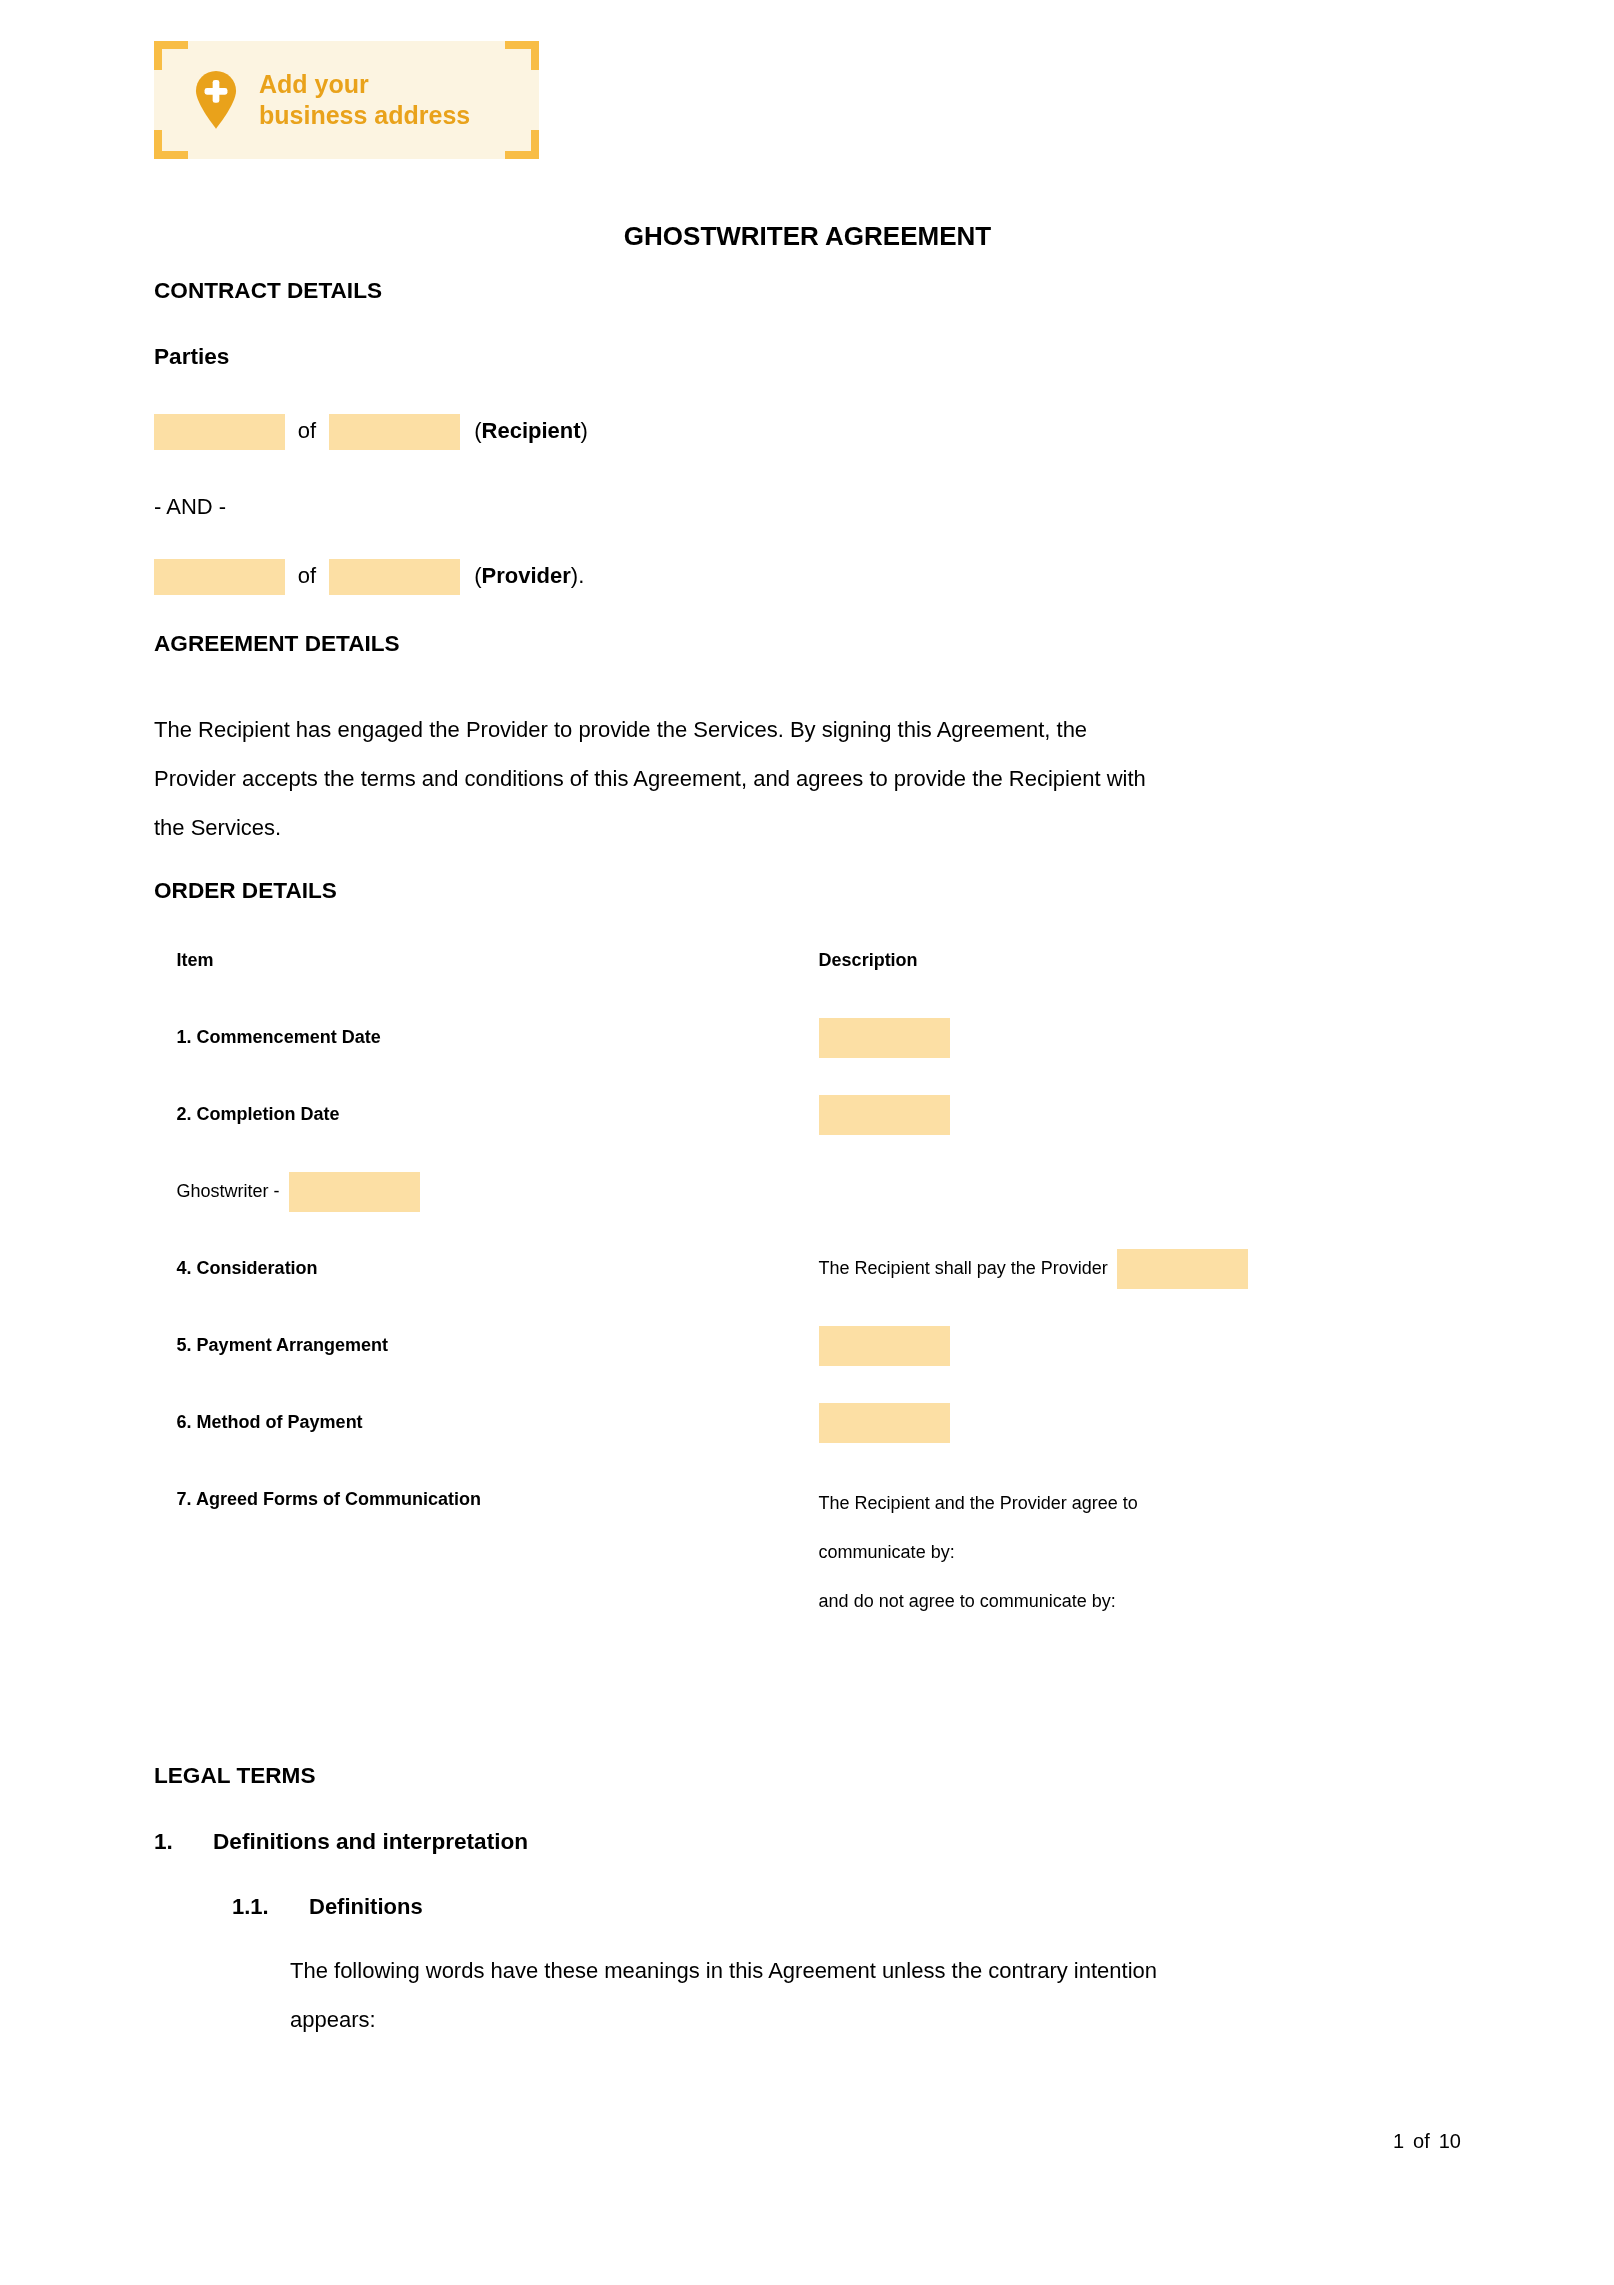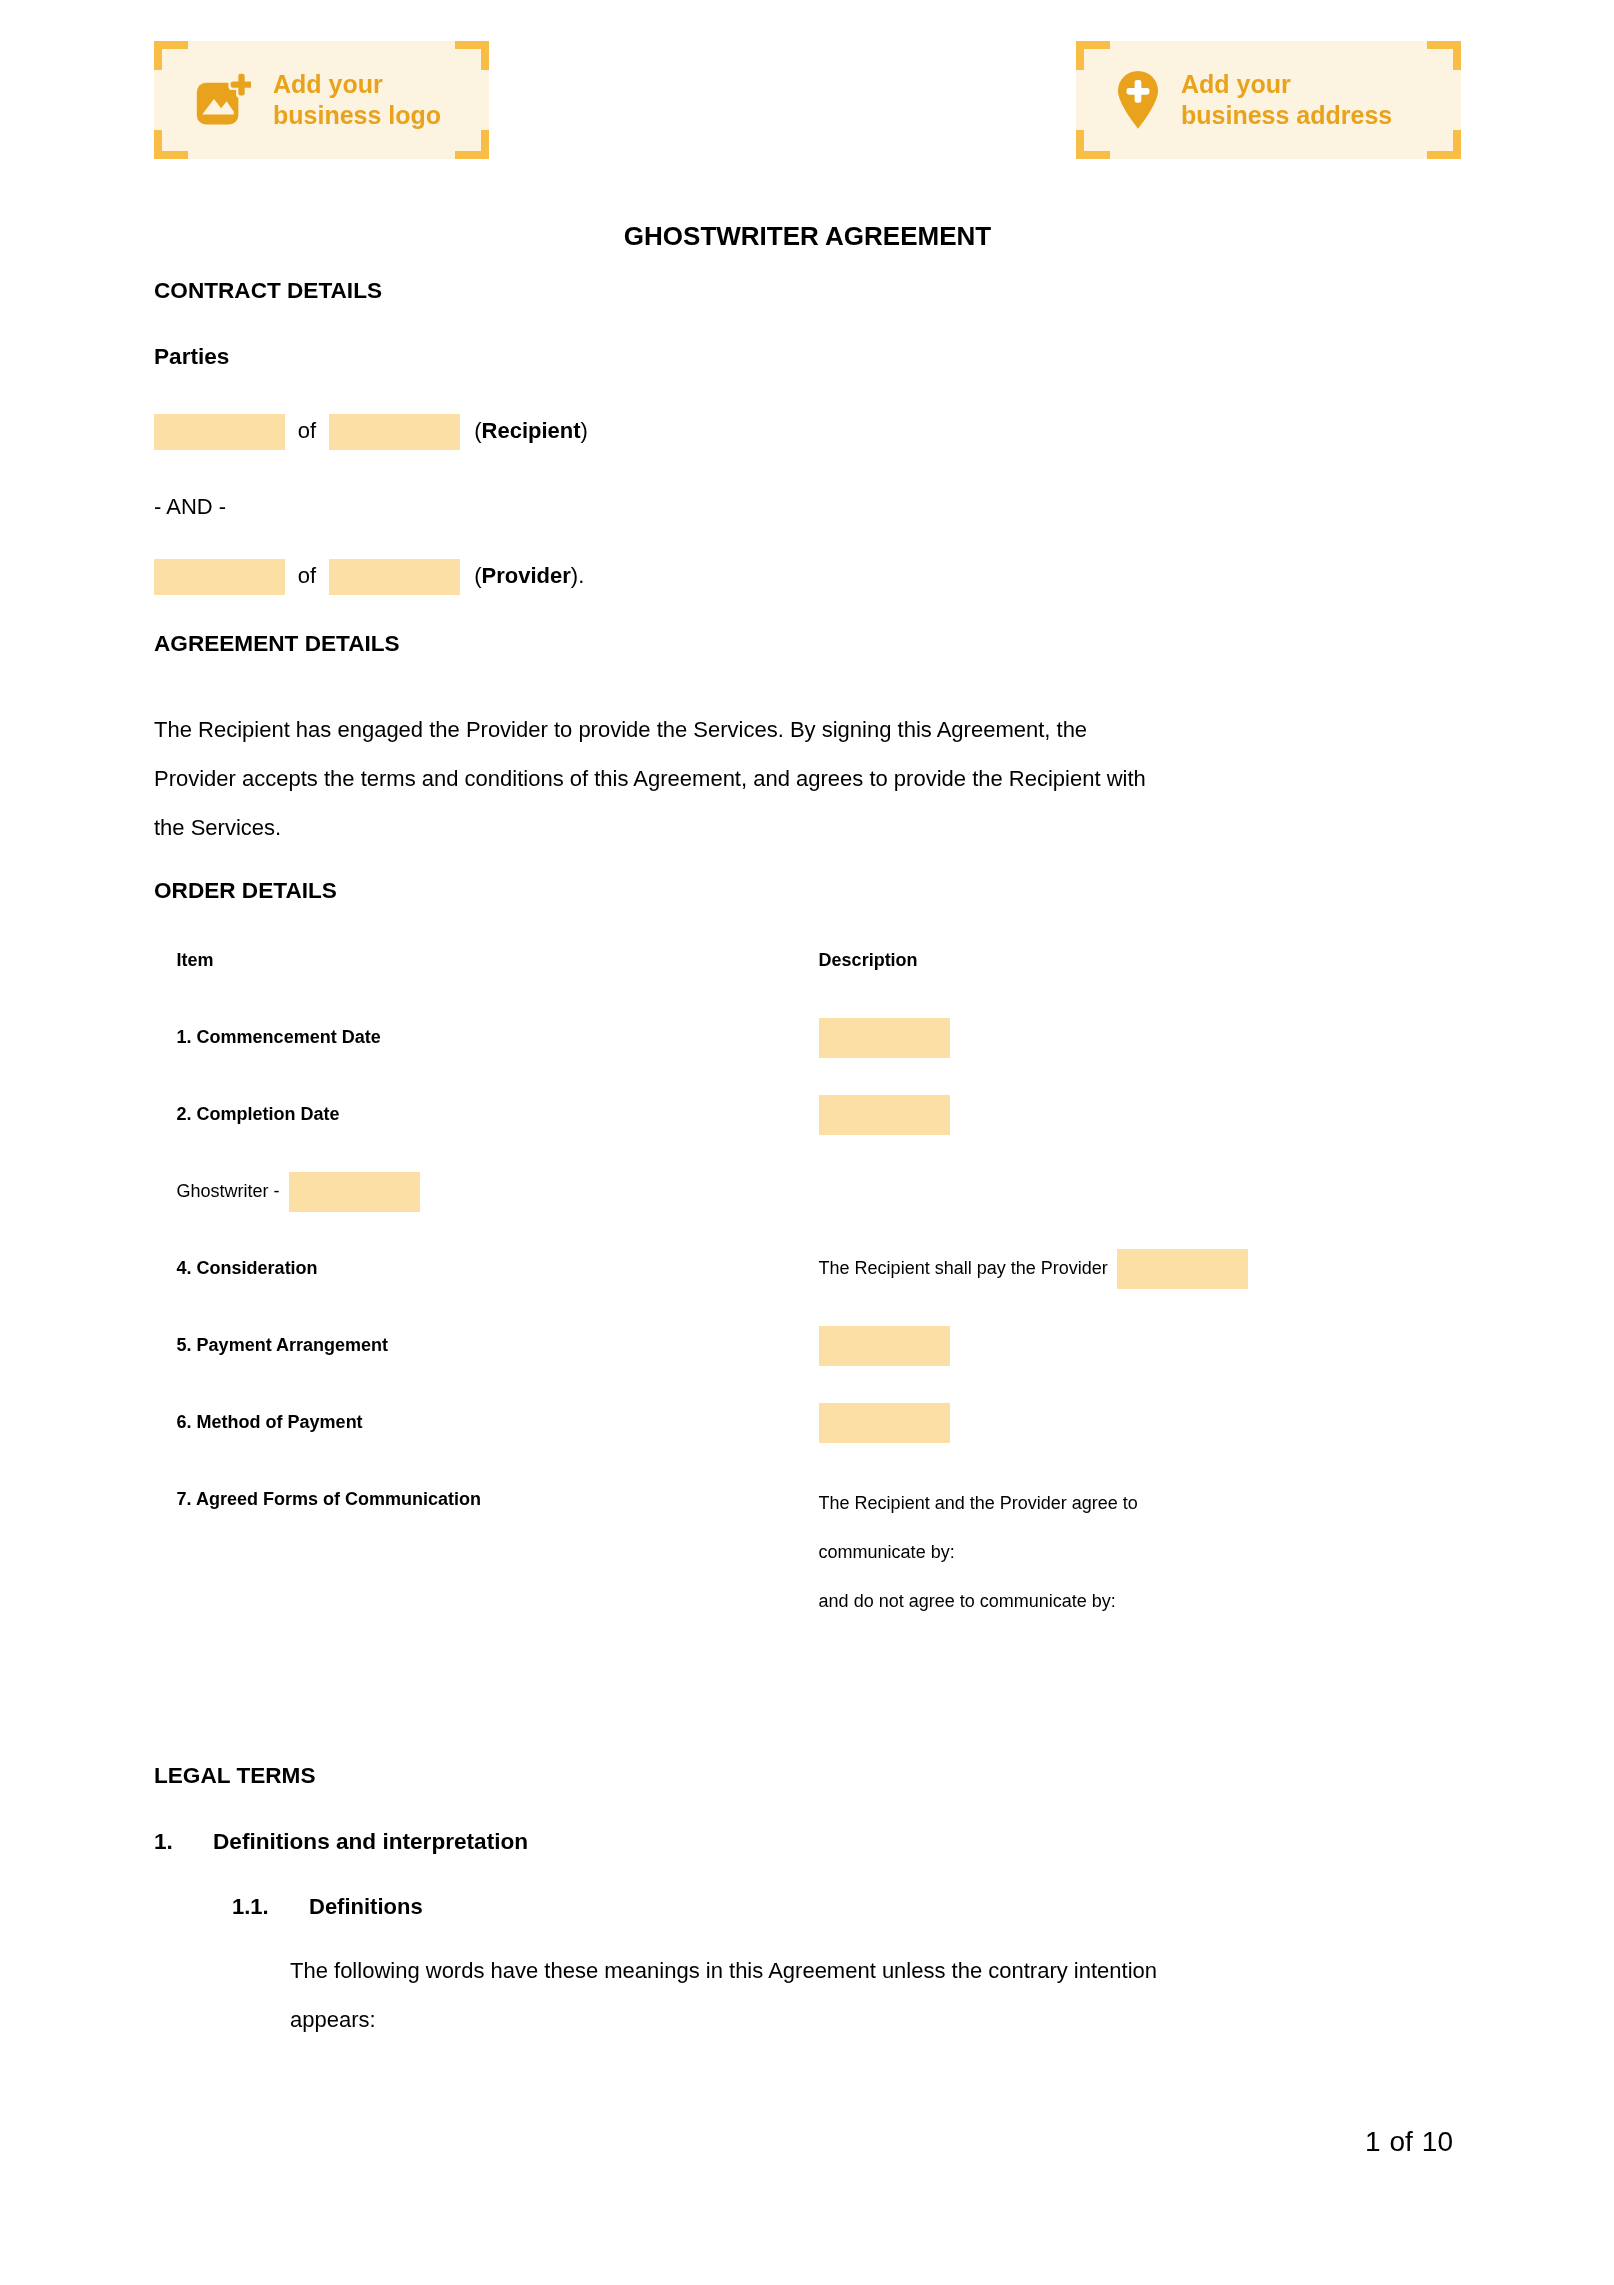--- a/index.html
+++ b/index.html
@@ -64,47 +64,30 @@
 
   
   .sec1{margin-top:38px;display:flex;font-weight:bold;font-size:22.6px;line-height:29px;}
   .sec1 .num{width:59px;flex:0 0 auto;}
   .sec11{margin-top:36px;margin-left:78px;display:flex;font-weight:bold;font-size:22px;line-height:29px;}
   .sec11 .num{width:77px;flex:0 0 auto;}
   .para-legal{margin-top:25px;margin-left:136px;font-size:22px;}
   .para-legal .line{display:block;line-height:49px;}
 
   
-  .page-footer{position:absolute;top:2128px;right:162px;font-size:28px;line-height:27px;}
+  .page-footer{position:absolute;top:2128px;right:154px;font-size:20px;line-height:27px;}
   .page-footer .sep{margin:0 9px;}
 </style>
 </head>
 <body>
 
 <div class="page">
 
   <header class="badges">
 
-    <div class="badge badge-logo">
-      <span class="corner c-tl"></span>
-      <span class="corner c-tr"></span>
-      <span class="corner c-bl"></span>
-      <span class="corner c-br"></span>
-      <span class="badge-icon">
-        <svg width="56" height="56" viewBox="0 0 62 62">
-          <rect x="2" y="12" width="46" height="46" rx="10" fill="#E9A21B"></rect>
-          <path d="M8 47 L21 30 L29 40 L35 32.5 L43 44 L43 47 Z" fill="#FCF4E1"></path>
-          <rect x="45.5" y="-0.5" width="12" height="29" rx="4" fill="#FCF4E1"></rect>
-          <rect x="37" y="8" width="29" height="12" rx="4" fill="#FCF4E1"></rect>
-          <rect x="48" y="2" width="7" height="24" rx="2.5" fill="#E9A21B"></rect>
-          <rect x="39.5" y="10.5" width="24" height="7" rx="2.5" fill="#E9A21B"></rect>
-        </svg>
-      </span>
-      <span class="badge-label">Add your business logo</span>
-    </div>
 
     <div class="badge badge-address">
       <span class="corner c-tl"></span>
       <span class="corner c-tr"></span>
       <span class="corner c-bl"></span>
       <span class="corner c-br"></span>
       <span class="badge-icon">
         <svg width="42" height="60" viewBox="0 0 44 62">
           <path d="M22 61 C22 61 43 35 43 21.5 A21 21 0 1 0 1 21.5 C1 35 22 61 22 61 Z" fill="#E9A21B"></path>
           <rect x="18.5" y="10" width="7" height="24" rx="2.5" fill="#FFFFFF"></rect>

